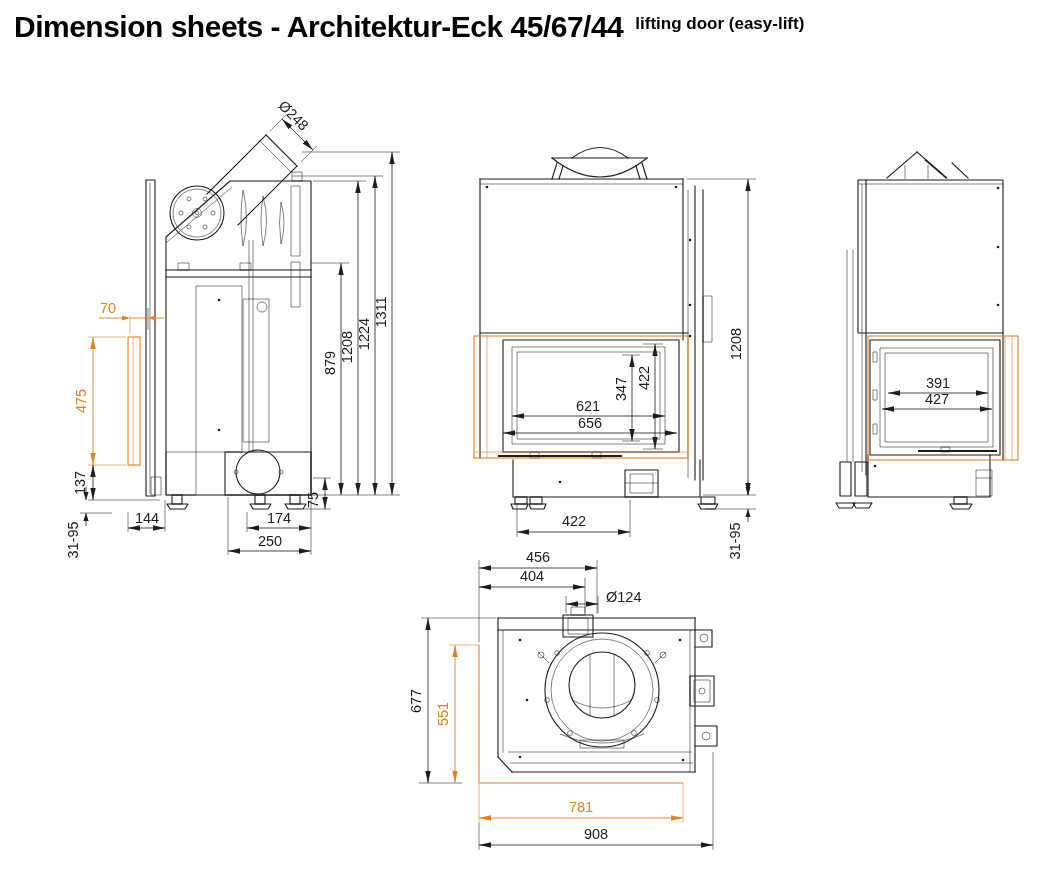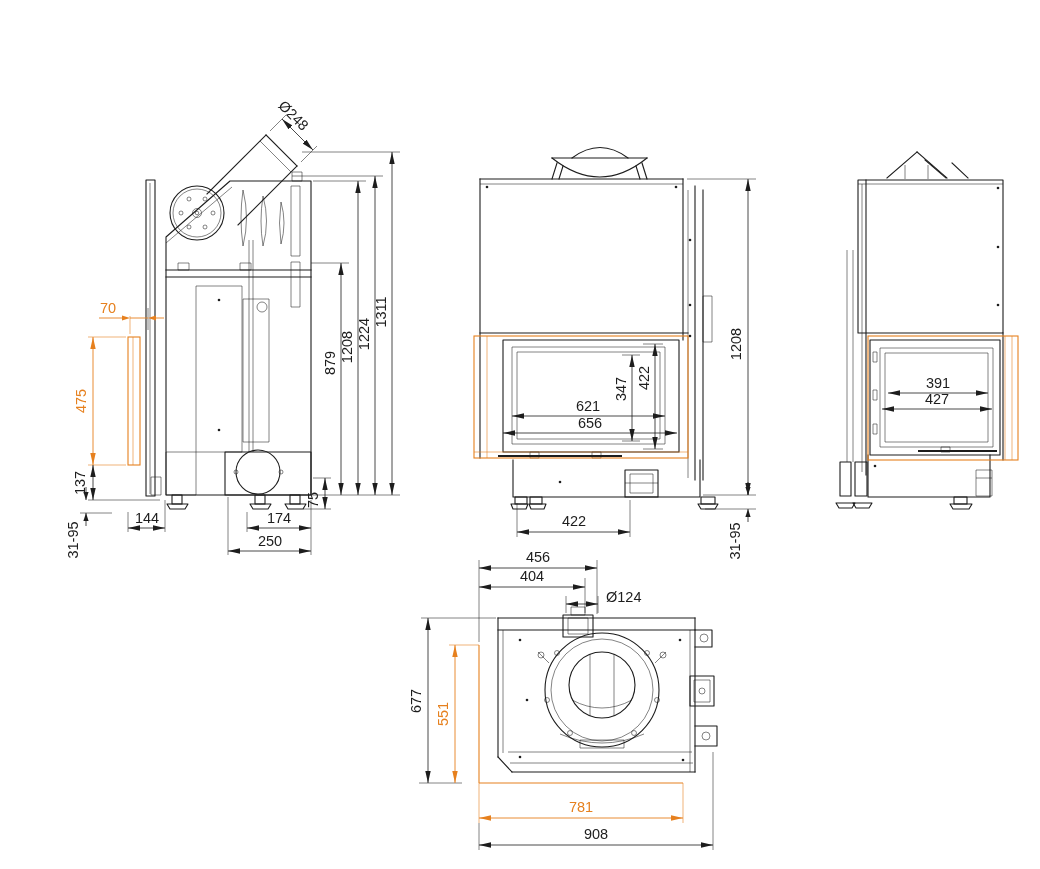--- a/index.html
+++ b/index.html
@@ -23,20 +23,22 @@
   text.dt{fill:var(--ink);font-family:"Liberation Sans",sans-serif;font-size:14.5px;}
   text.dto{fill:var(--accent);}
   .mk{fill:var(--ink);}
   .mko{fill:var(--accent);}
 </style>
 </head>
 <body>
 
 <header>
   <h1>
+    <span class="t-main">Dimension sheets - Architektur-Eck 45/67/44</span>
+    <span class="t-note">lifting door (easy-lift)</span>
   </h1>
 </header>
 
 <svg width="1040" height="795" viewBox="0 70 1040 795" xmlns="http://www.w3.org/2000/svg">
   <defs>
     <marker id="ma" markerUnits="userSpaceOnUse" markerWidth="12" markerHeight="7" refX="12" refY="3.5" orient="auto-start-reverse">
       <path class="mk" d="M12,3.5 L0,0.8 L0,6.2 Z"></path>
     </marker>
     <marker id="mo" markerUnits="userSpaceOnUse" markerWidth="12" markerHeight="7" refX="12" refY="3.5" orient="auto-start-reverse">
       <path class="mko" d="M12,3.5 L0,0.8 L0,6.2 Z"></path>

